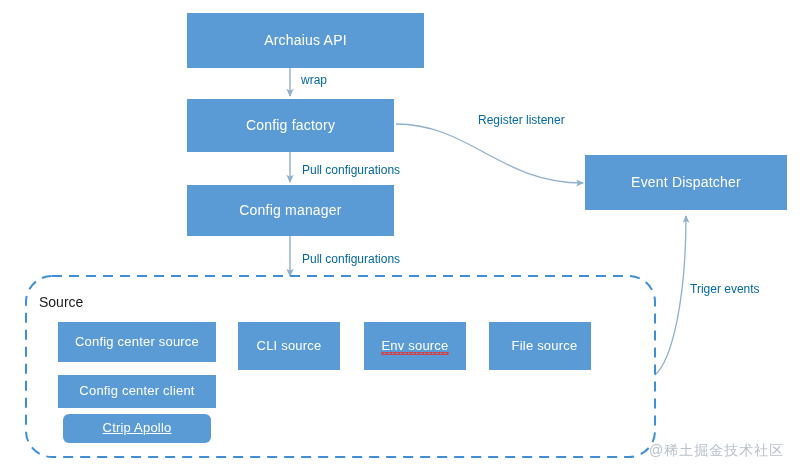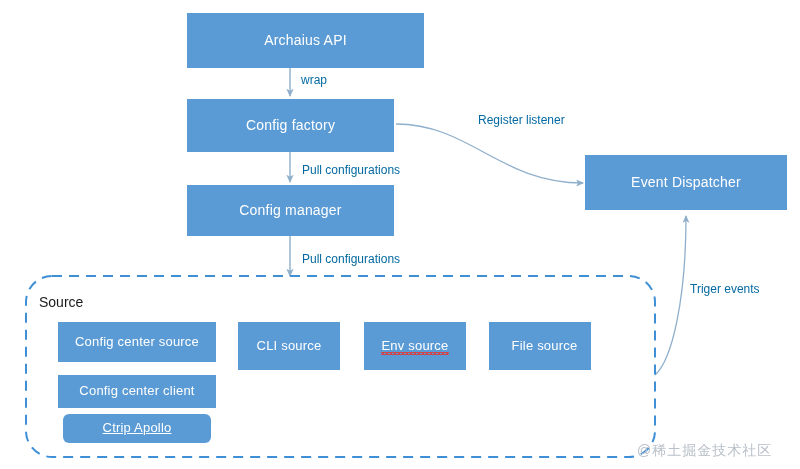--- a/index.html
+++ b/index.html
@@ -64,20 +64,21 @@
     height: 469px;
     pointer-events: none;
   }
   .watermark {
     position: absolute;
     color: #b9c0c9;
     font-size: 14px;
     white-space: nowrap;
     letter-spacing: 1px;
     line-height: 1;
+    margin-left: 12px;
   }
   .spellerr {
     
     position: relative;
   }
   .spellerr::after {
     content: "";
     position: absolute;
     left: 0;
     right: 0;

